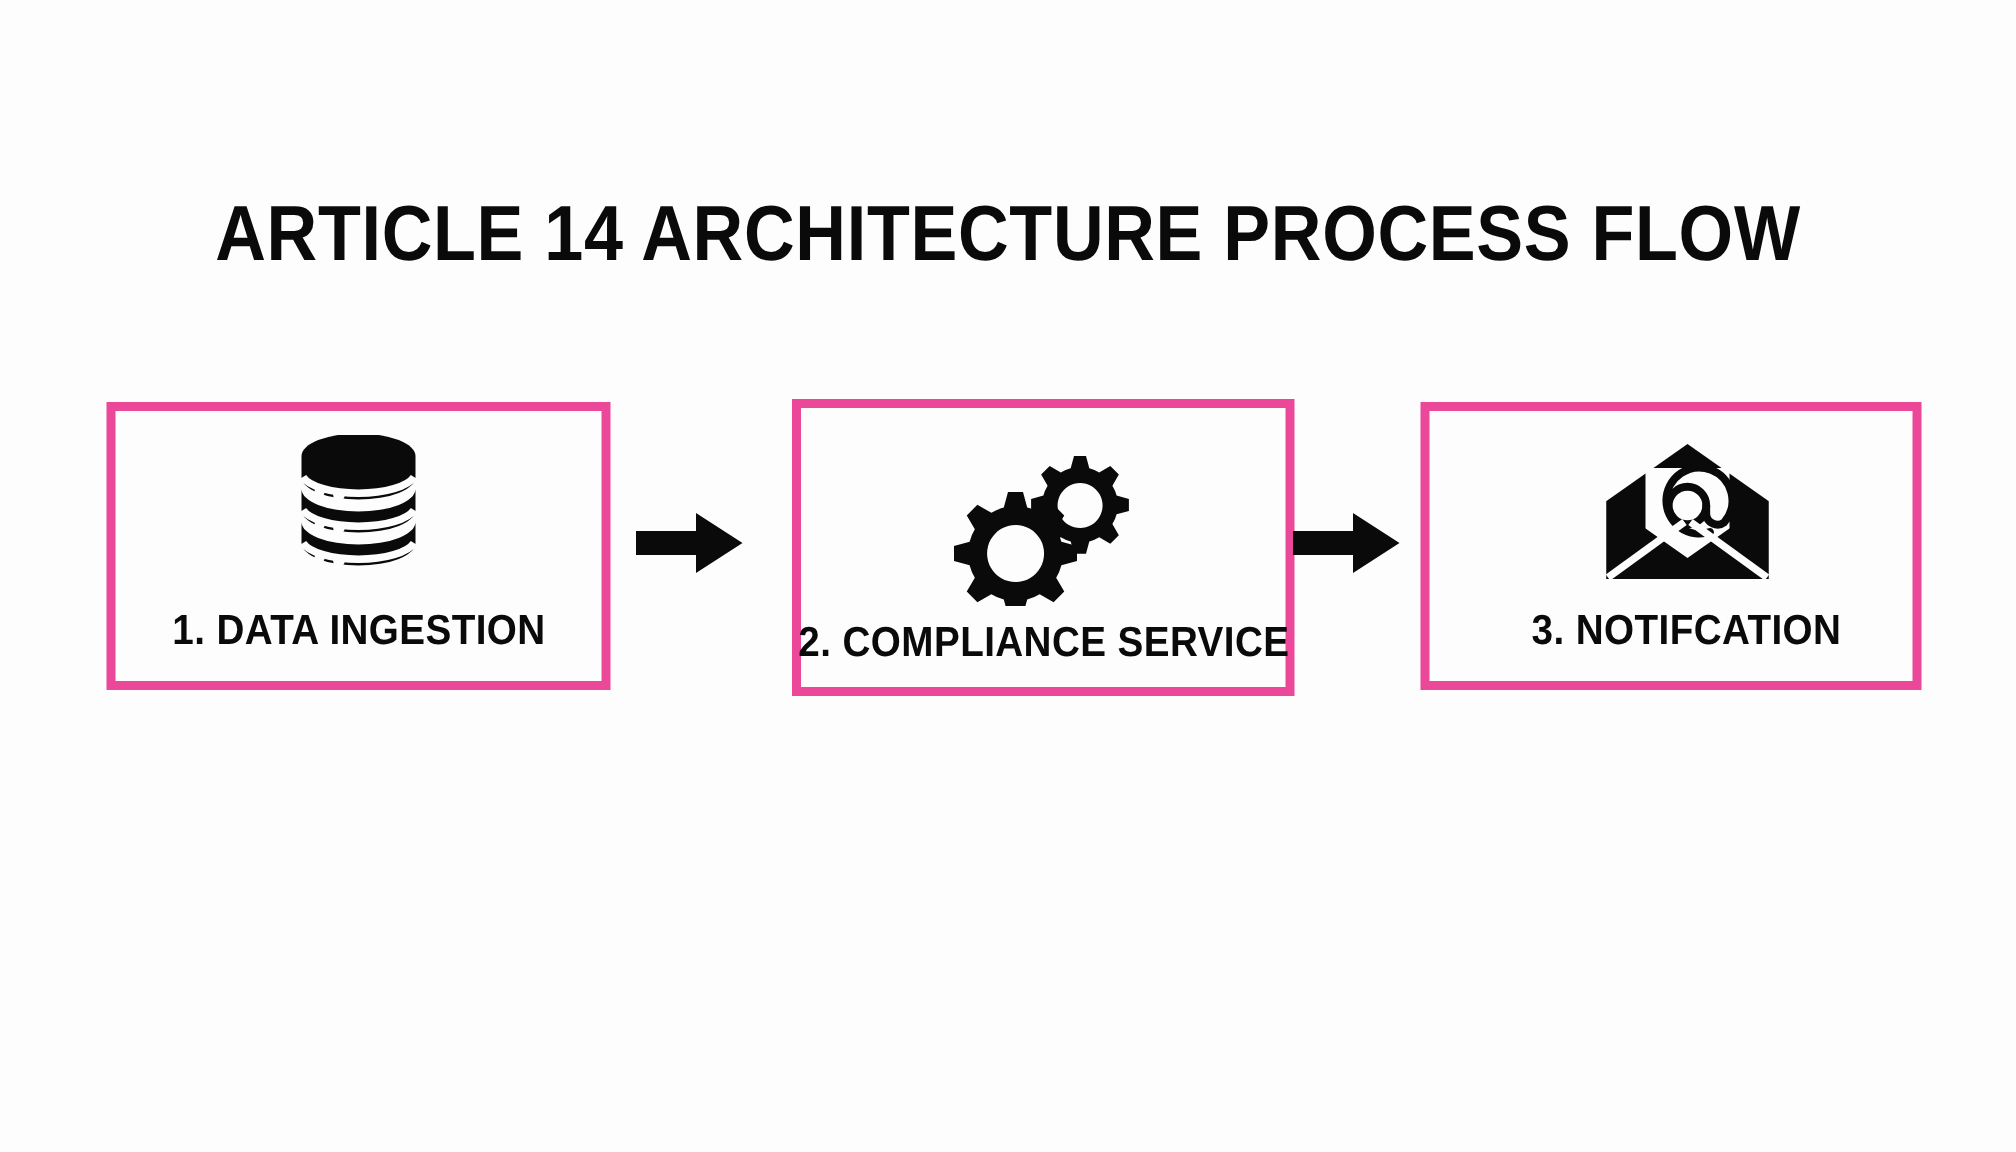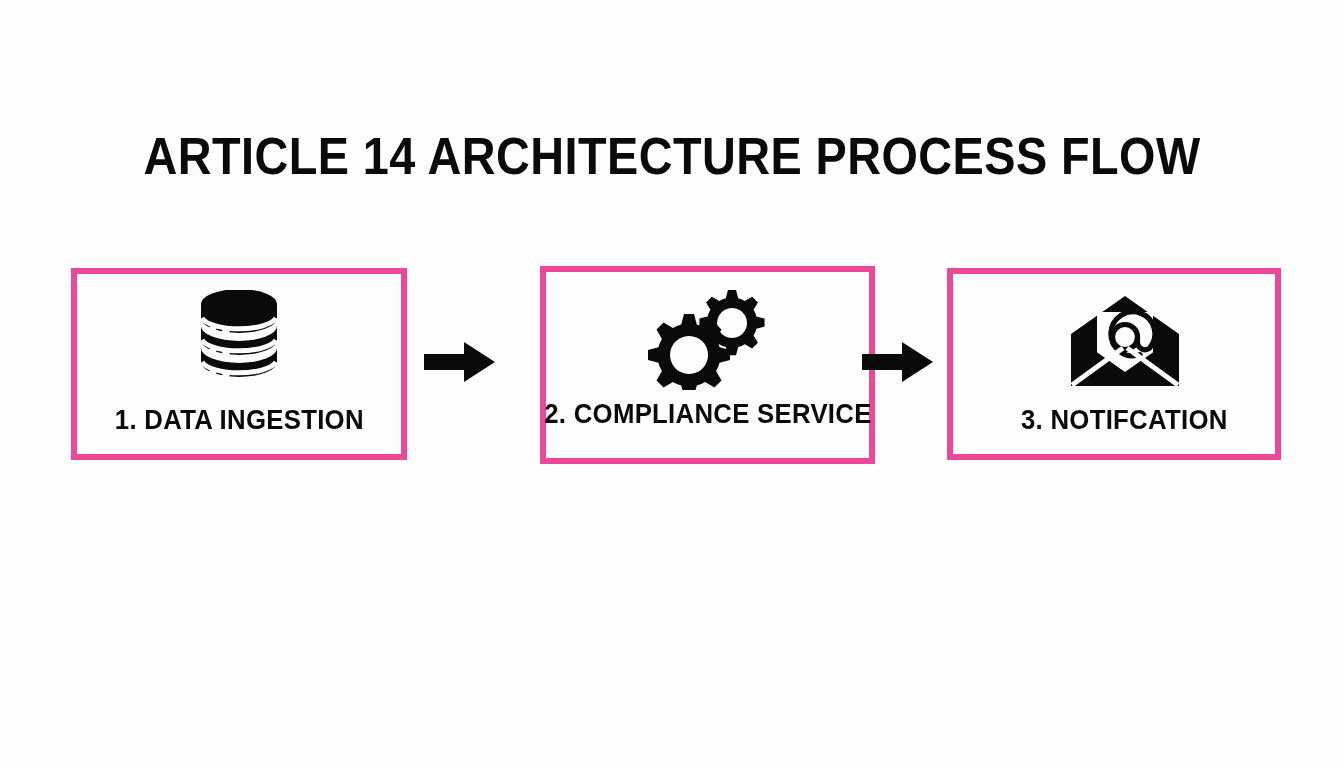--- a/index.html
+++ b/index.html
@@ -57,21 +57,21 @@
     box-sizing: border-box;
     border: 6px solid #ec4899;
     background: #fdfdfd;
     display: flex;
     flex-direction: column;
     align-items: center;
     justify-content: flex-start;
   }
 
   #stage-box-1 { left: 71px;  width: 336px; height: 192px; top: 6px; }
-  #stage-box-2 { left: 540px; width: 335px; height: 198px; top: 4px; }
+  #stage-box-2 { left: 528px; width: 335px; height: 198px; top: 4px; justify-content: center; }
   #stage-box-3 { left: 947px; width: 334px; height: 192px; top: 6px; padding-left: 21px; }
 
   .stage-icon {
     margin-top: 16px;
     height: 104px;
     display: flex;
     align-items: center;
     justify-content: center;
   }
   #stage-box-2 .stage-icon { margin-top: 14px; }

